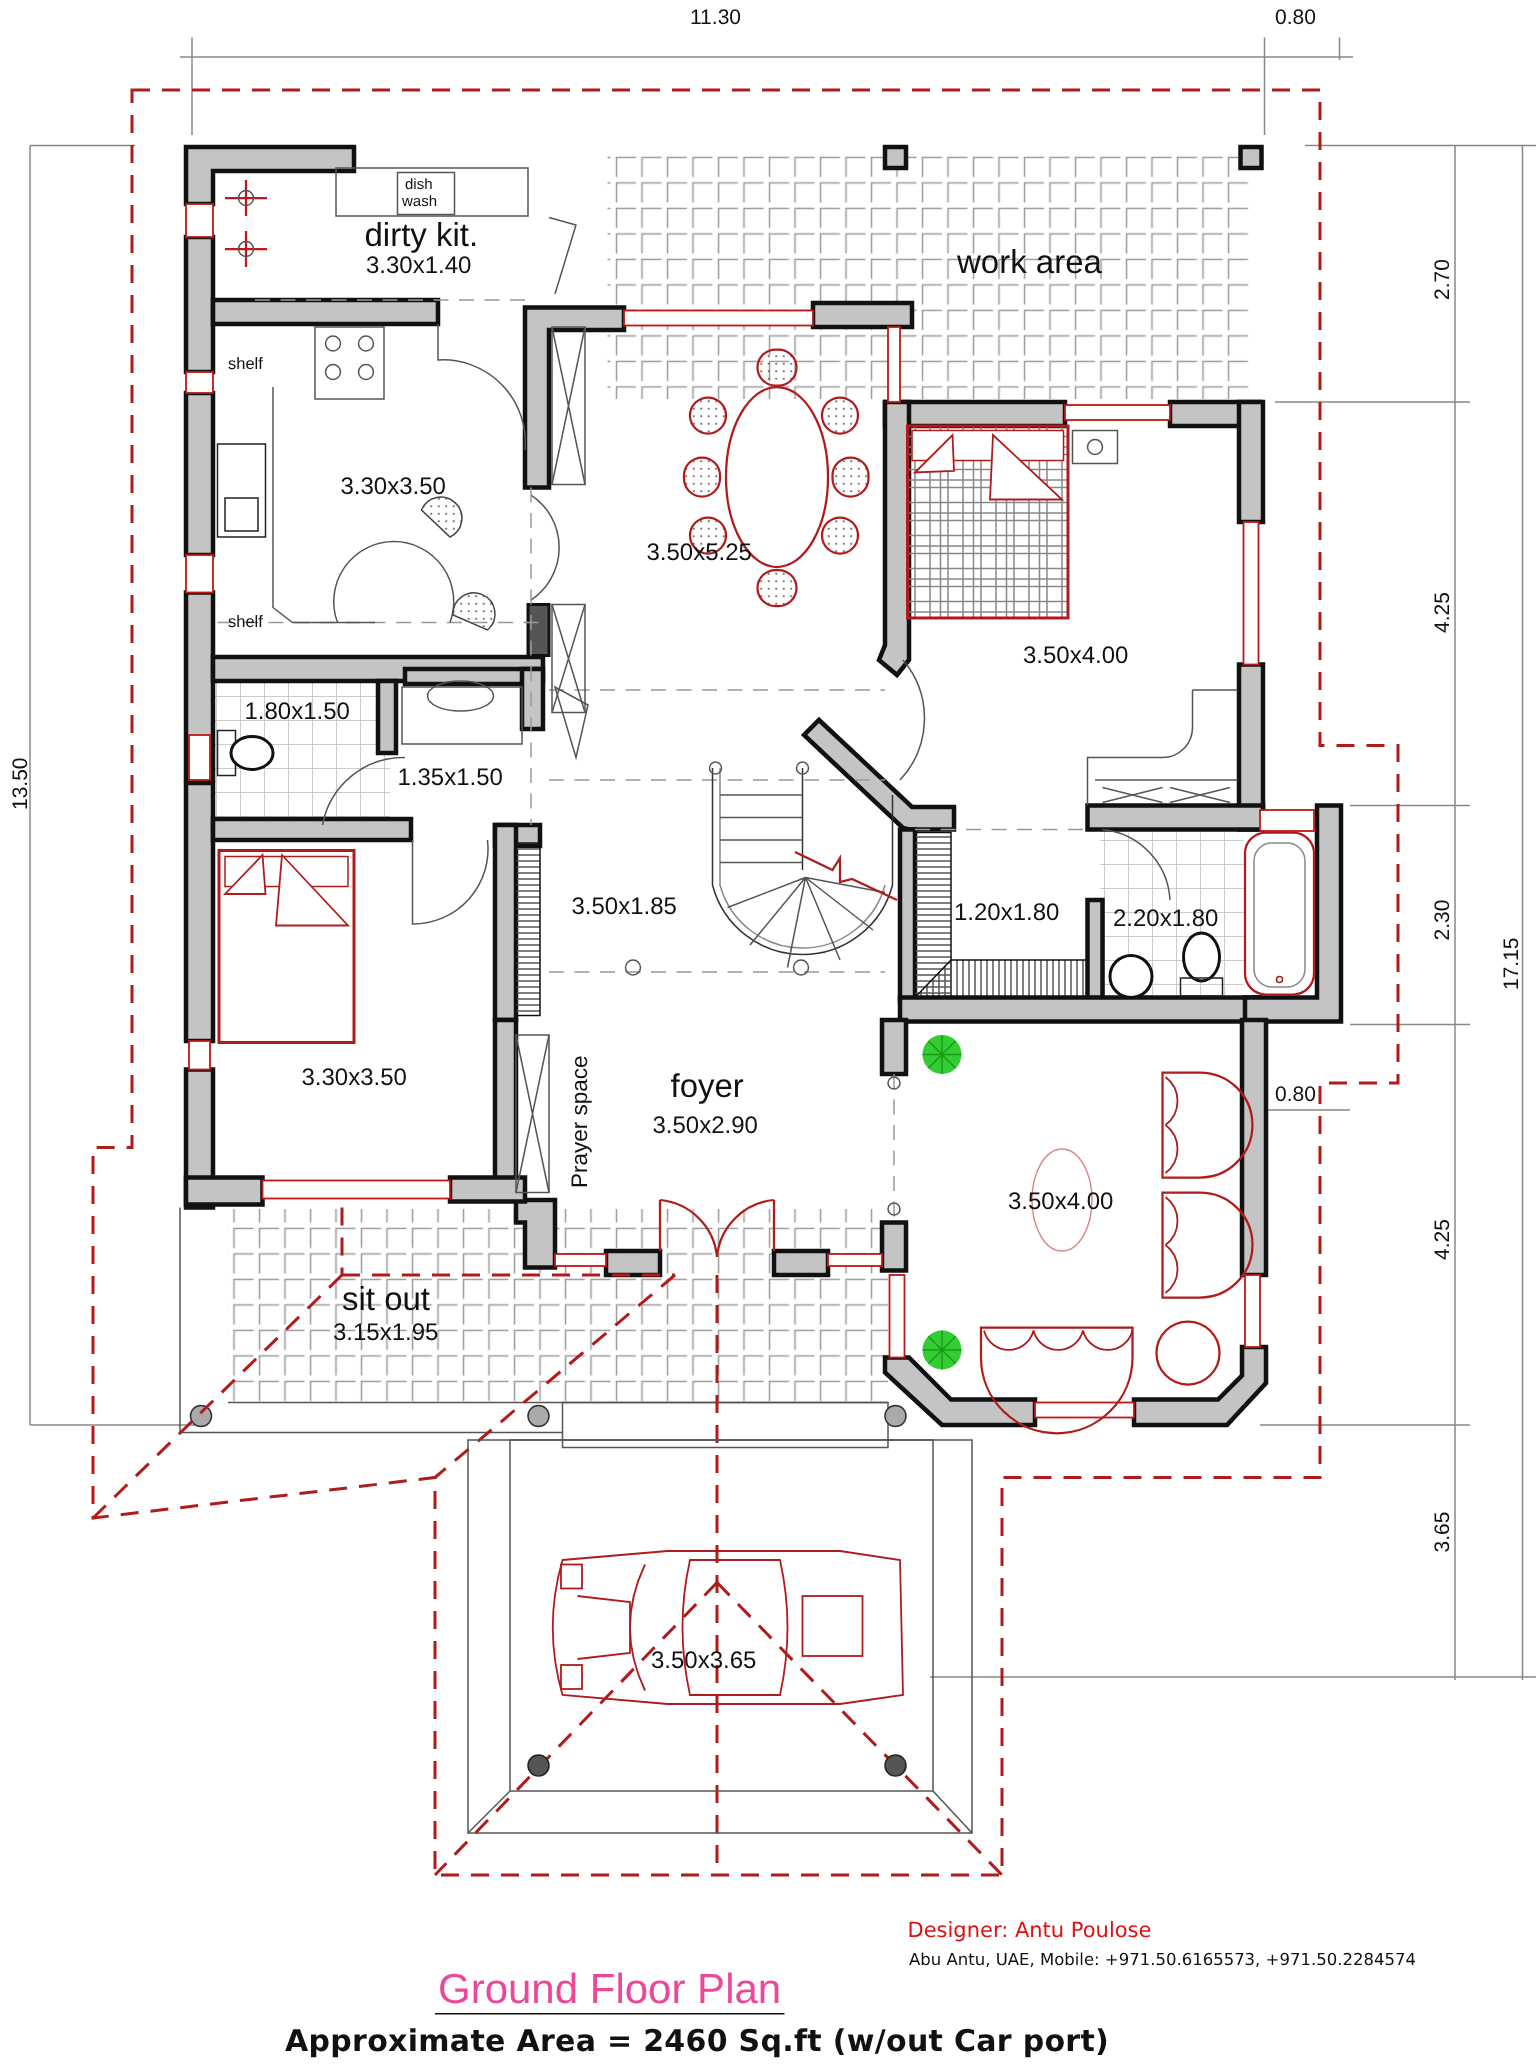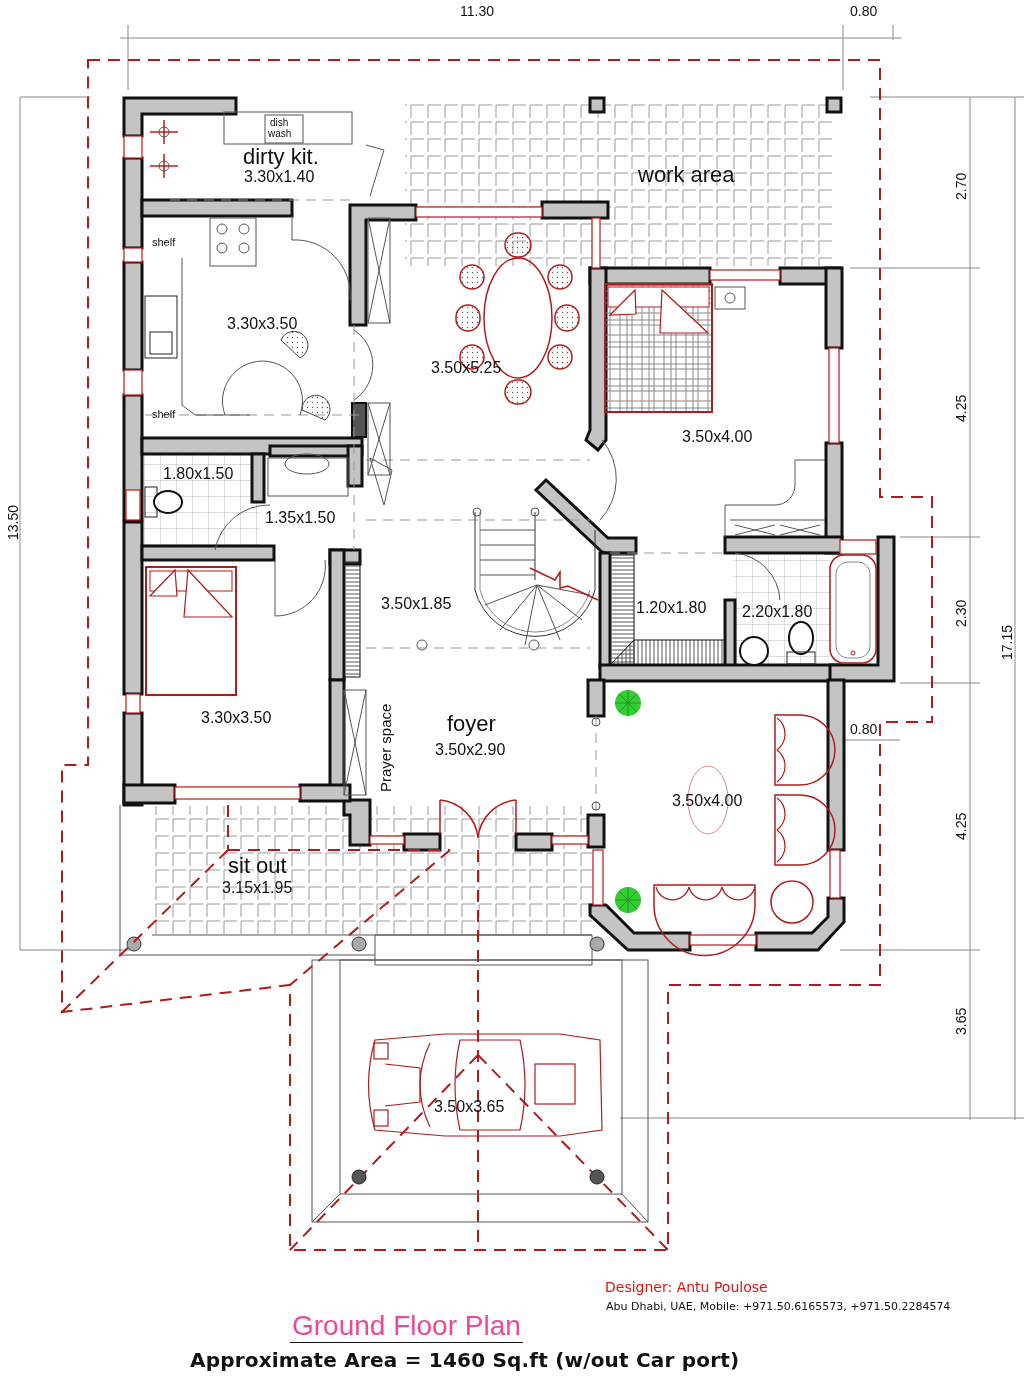--- a/index.html
+++ b/index.html
@@ -339,15 +339,15 @@
   <text class="lbl" font-size="15" transform="translate(391,792) rotate(-90)">Prayer space</text>
   <text class="lbl roomname" x="447" y="731">foyer</text>
   <text class="lbl room" x="435" y="755">3.50x2.90</text>
   <text class="lbl room" x="672" y="806">3.50x4.00</text>
   <text class="lbl roomname" x="228" y="873">sit out</text>
   <text class="lbl room" x="222" y="893">3.15x1.95</text>
   <text class="lbl room" x="434" y="1112">3.50x3.65</text>
 </svg>
 
 <div id="designer">Designer: Antu Poulose</div>
-<div id="address">Abu Dhabi, UAE, Mobile:  +971.50.6165573, +971.50.2284574</div>
+<div id="address">Abu Antu, UAE, Mobile:  +971.50.6165573, +971.50.2284574</div>
 <div id="footer-title">Ground Floor Plan</div>
-<div id="footer-area">Approximate Area = 1460 Sq.ft (w/out Car port)</div>
+<div id="footer-area">Approximate Area = 2460 Sq.ft (w/out Car port)</div>
 
 </body></html>

